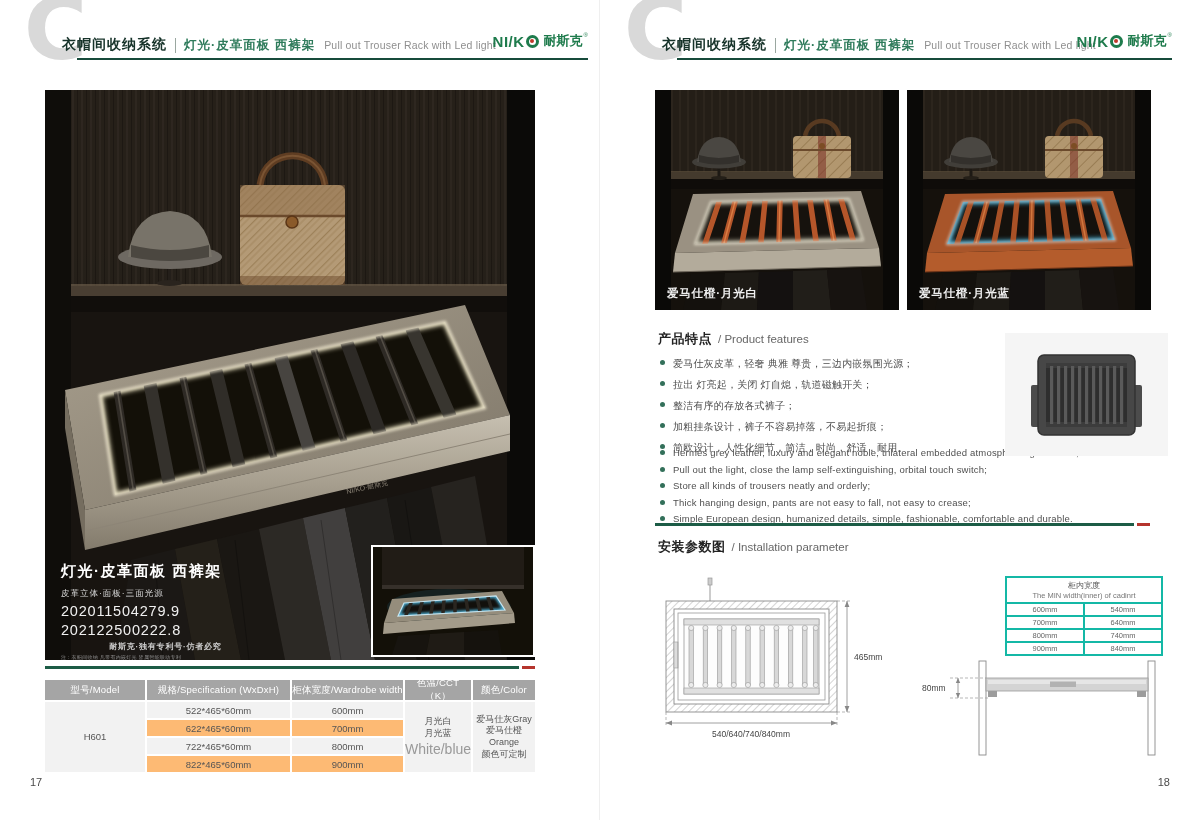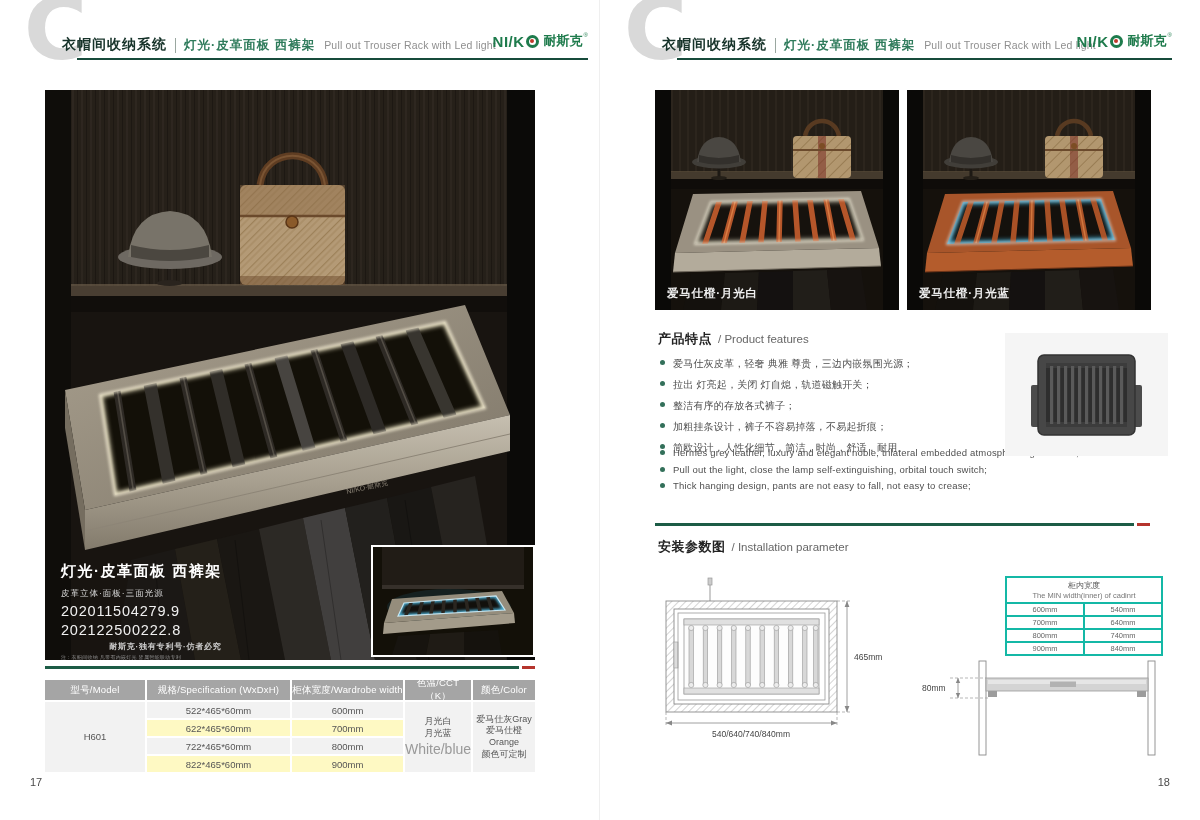--- a/index.html
+++ b/index.html
@@ -49,21 +49,21 @@
   .sep-left { left:45px; top:666px; width:490px; }
   .sep-right { left:55px; top:523px; width:495px; }
 
   
   .spec-table { position:absolute; left:45px; top:680px; width:490px; display:grid;
                 grid-template-columns:100px 143px 111px 66px 1fr;
                 grid-template-rows:20px repeat(4,16px); gap:2px; font-size:9.5px; }
   .spec-table .th { background:#a5a5a5; color:#fff; display:flex; align-items:center; justify-content:center;
                     text-align:center; letter-spacing:0.2px; }
   .spec-table .cell { background:#f2f2f2; color:#555; display:flex; align-items:center; justify-content:center; }
-  .spec-table .cell.alt { background:#fef9c3; }
+  .spec-table .cell.alt { background:#fdba74; }
   .cell-merged { flex-direction:column; line-height:1.3; text-align:center; }
   .cell-model { grid-row:2 / span 4; grid-column:1; }
   .cell-cct { grid-row:2 / span 4; grid-column:4; font-size:9px; }
   .cell-color { grid-row:2 / span 4; grid-column:5; font-size:9px; }
   .cct-en { font-size:14px; color:#999; }
 
   .page-num { position:absolute; top:776px; font-size:11px; color:#4a4a4a; }
   .pn-left { left:30px; } .pn-right { right:30px; }
 
   
@@ -484,21 +484,23 @@
       <li><span class="dot"></span><span>爱马仕灰皮革，轻奢 典雅 尊贵，三边内嵌氛围光源；</span></li>
       <li><span class="dot"></span><span>拉出 灯亮起，关闭 灯自熄，轨道磁触开关；</span></li>
       <li><span class="dot"></span><span>整洁有序的存放各式裤子；</span></li>
       <li><span class="dot"></span><span>加粗挂条设计，裤子不容易掉落，不易起折痕；</span></li>
       <li><span class="dot"></span><span>简欧设计，人性化细节，简洁，时尚，舒适，耐用。</span></li>
     </ul>
 
     <ul class="bullets bullets-en">
       <li><span class="dot"></span><span>Hermes grey leather, luxury and elegant noble, trilateral embedded atmosphere light source;</span></li>
       <li><span class="dot"></span><span>Pull out the light, close the lamp self-extinguishing, orbital touch switch;</span></li>
+      <li><span class="dot"></span><span>Store all kinds of trousers neatly and orderly;</span></li>
       <li><span class="dot"></span><span>Thick hanging design, pants are not easy to fall, not easy to crease;</span></li>
+      <li><span class="dot"></span><span>Simple European design, humanized details, simple, fashionable, comfortable and durable.</span></li>
     </ul>
 
     <div class="thumb-box">
       <svg viewBox="0 0 163 123" width="163" height="123">
         <rect width="163" height="123" fill="#f5f5f5"></rect>
         <rect x="26" y="52" width="9" height="42" rx="2" fill="#4c4c4c"></rect>
         <rect x="128" y="52" width="9" height="42" rx="2" fill="#4c4c4c"></rect>
         <rect x="33" y="22" width="97" height="80" rx="6" fill="#474747" stroke="#333" stroke-width="1.5"></rect>
         <rect x="41" y="30" width="81" height="64" rx="2" fill="#2e2e2e"></rect>
         <rect x="41" y="30" width="81" height="5" fill="#3c3c3c"></rect>

